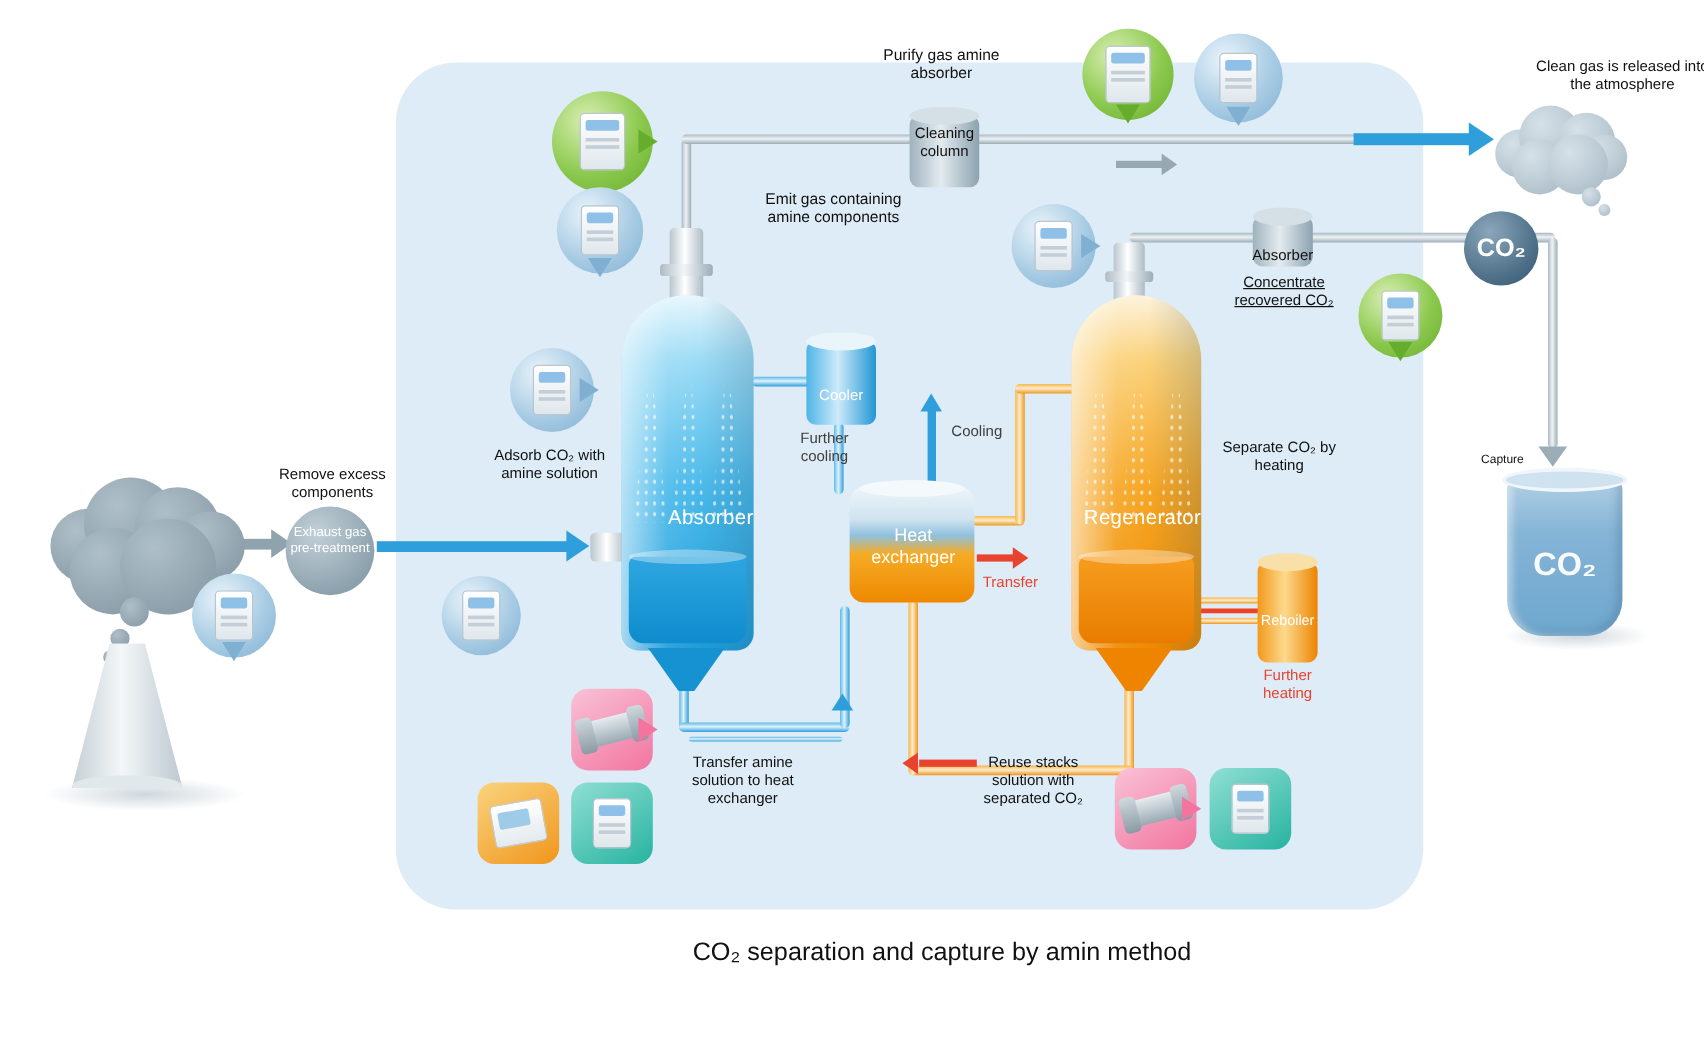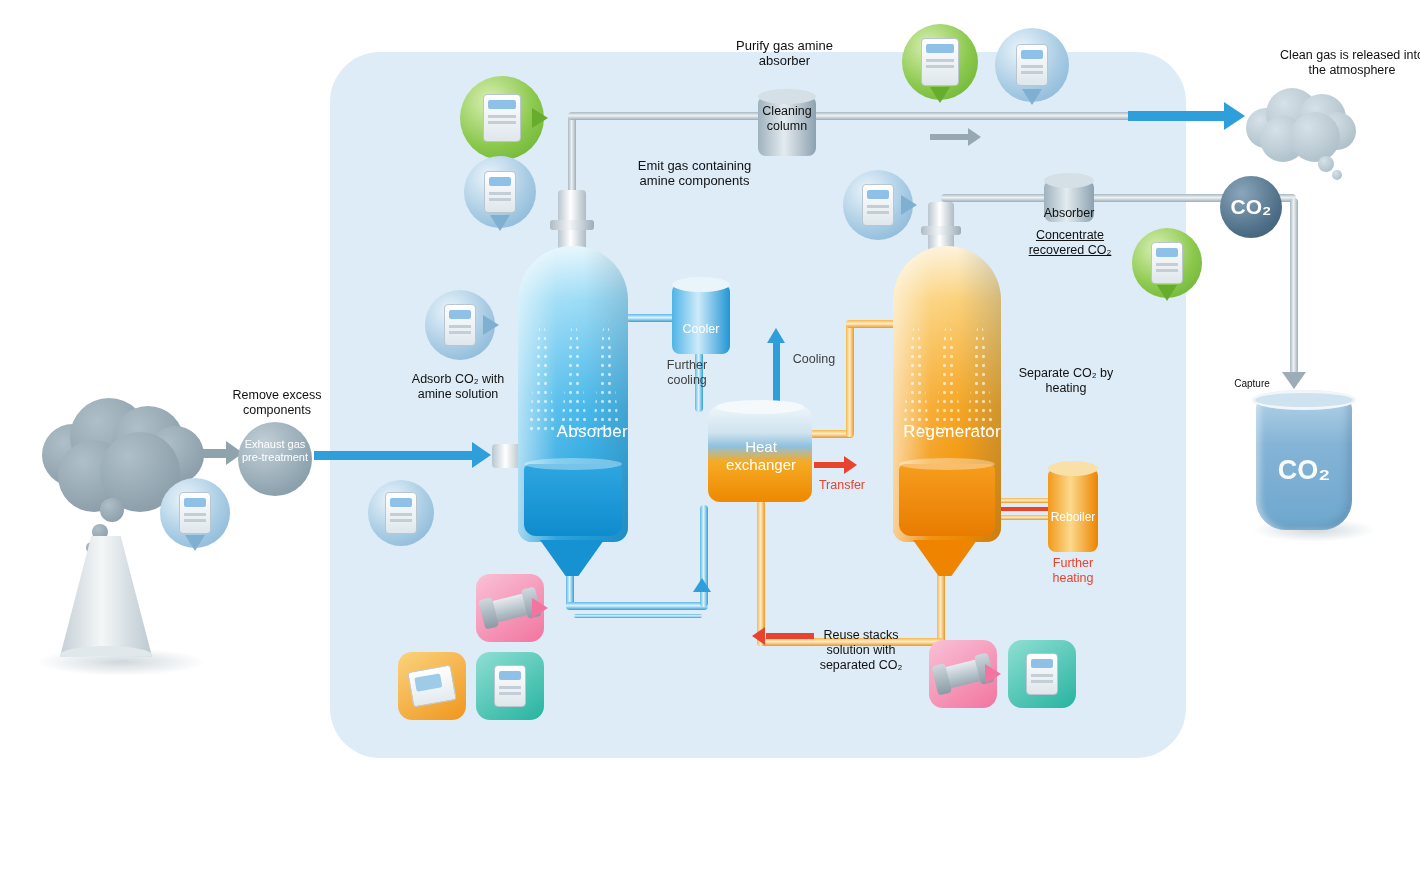--- a/index.html
+++ b/index.html
@@ -290,18 +290,20 @@
   <div class="lbl" style="left:627px;top:158px;width:135px;font-size:13px;">Emit gas containing amine components</div>
   <div class="lbl" style="left:222px;top:388px;width:110px;">Remove excess components</div>
   <div class="lbl" style="left:402px;top:372px;width:112px;">Adsorb CO₂ with amine solution</div>
   <div class="lbl bluet" style="left:656px;top:358px;width:62px;">Further cooling</div>
   <div class="lbl bluet" style="left:784px;top:352px;width:60px;">Cooling</div>
   <div class="lbl redt" style="left:812px;top:478px;width:60px;">Transfer</div>
   <div class="lbl" style="left:1018px;top:366px;width:96px;">Separate CO₂ by heating</div>
   <div class="lbl" style="left:1020px;top:228px;width:100px;text-decoration:underline;">Concentrate recovered CO₂</div>
   <div class="lbl" style="left:1202px;top:378px;width:100px;font-size:10px;">Capture</div>
   <div class="lbl redt" style="left:1038px;top:556px;width:70px;">Further heating</div>
+  <div class="lbl" style="left:560px;top:628px;width:118px;">Transfer amine solution to heat exchanger</div>
   <div class="lbl" style="left:806px;top:628px;width:110px;">Reuse stacks solution with separated CO₂</div>
 
   <div class="title">
+    <span style="display:block;">CO₂ separation and capture by amin method</span>
   </div>
 
 </div>
 
 </body></html>

